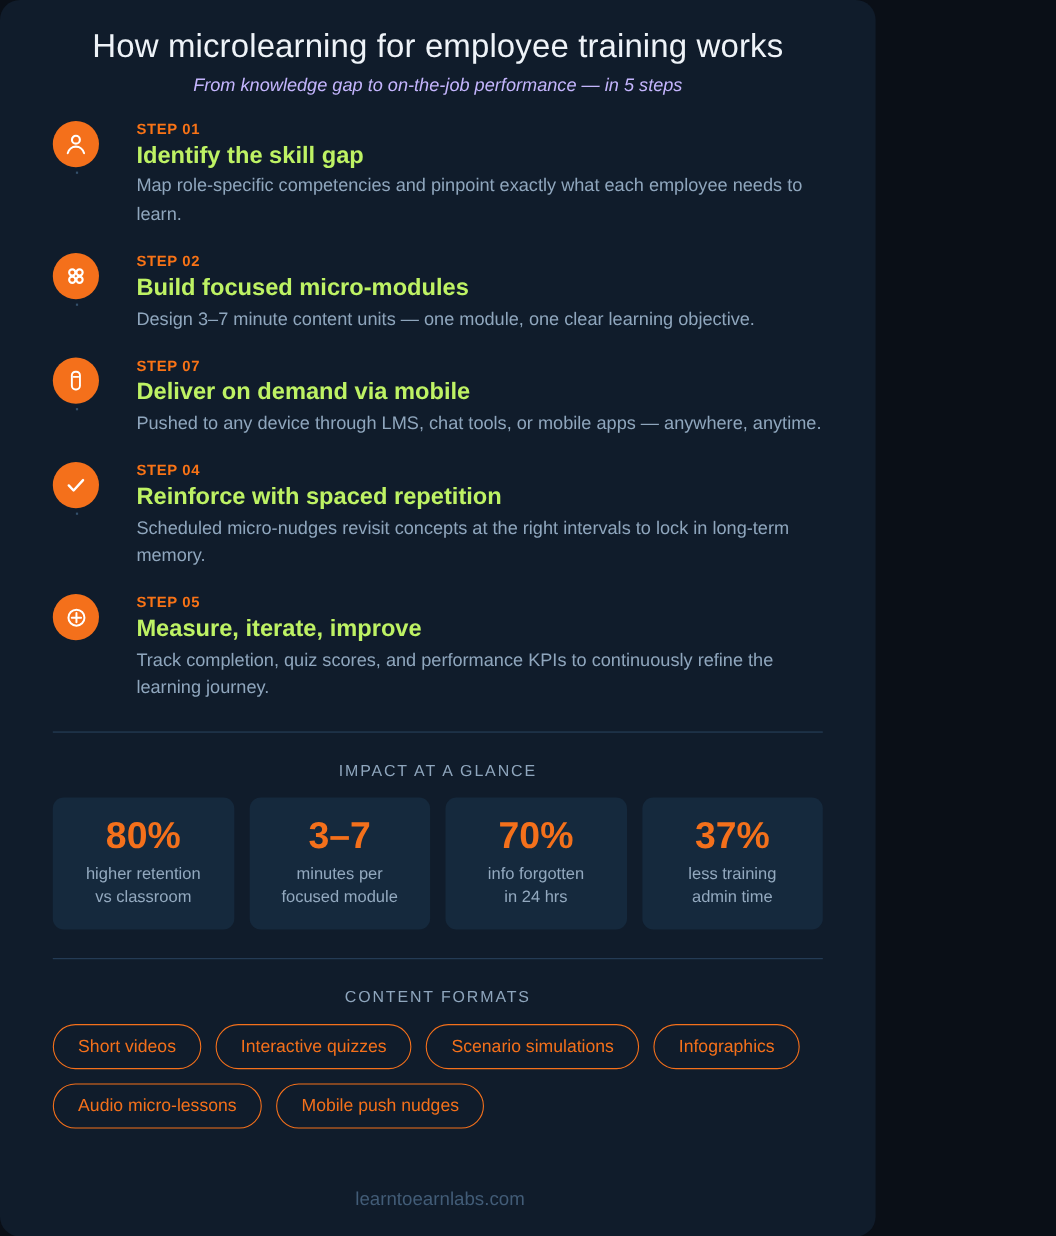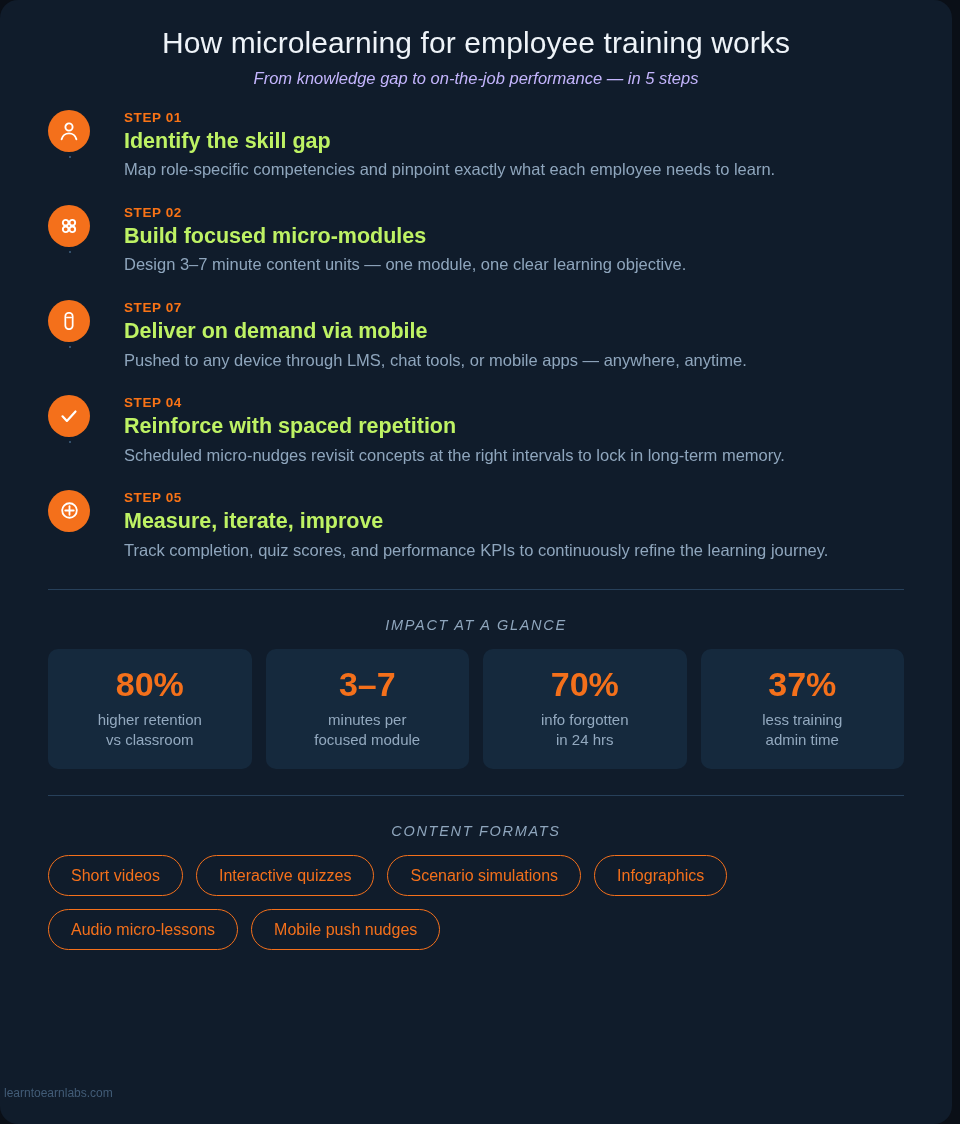--- a/index.html
+++ b/index.html
@@ -8,21 +8,21 @@
     background: #0a0f17;
   }
   body {
     width: 960px;
     height: 1124px;
     overflow: hidden;
     font-family: "Liberation Sans", sans-serif;
   }
   #infographic {
     position: relative;
-    width: 952px;
+    width: 796px;
     height: 1124px;
     box-sizing: border-box;
     background: #101c2b;
     border-radius: 18px;
     overflow: hidden;
   }
 
   
   .header {
     padding-top: 24px;
@@ -125,21 +125,20 @@
   }
 
   
   .section-label {
     text-align: center;
     color: #8fa6bd;
     font-size: 14.5px;
     letter-spacing: 1.7px;
     margin-top: 27px;
     margin-bottom: 16px;
-    font-style: italic;
   }
 
   
   .stats {
     display: flex;
     gap: 14px;
     padding: 0 48px;
   }
   .stat {
     flex: 1 1 0;
@@ -178,24 +177,24 @@
     background: transparent;
     white-space: nowrap;
   }
 
   
   .footer {
     position: absolute;
     left: 4px;
     right: 0;
     bottom: 24px;
-    text-align: left;
+    text-align: center;
     color: #4a6customfallback;
     color: #425c77;
-    font-size: 12px;
+    font-size: 17px;
   }
 </style>
 </head>
 <body>
 
 <div id="infographic">
 
   <div class="header">
     <h1 class="title">How microlearning for employee training works</h1>
     <p class="subtitle">From knowledge gap to on-the-job performance — in 5 steps</p>

